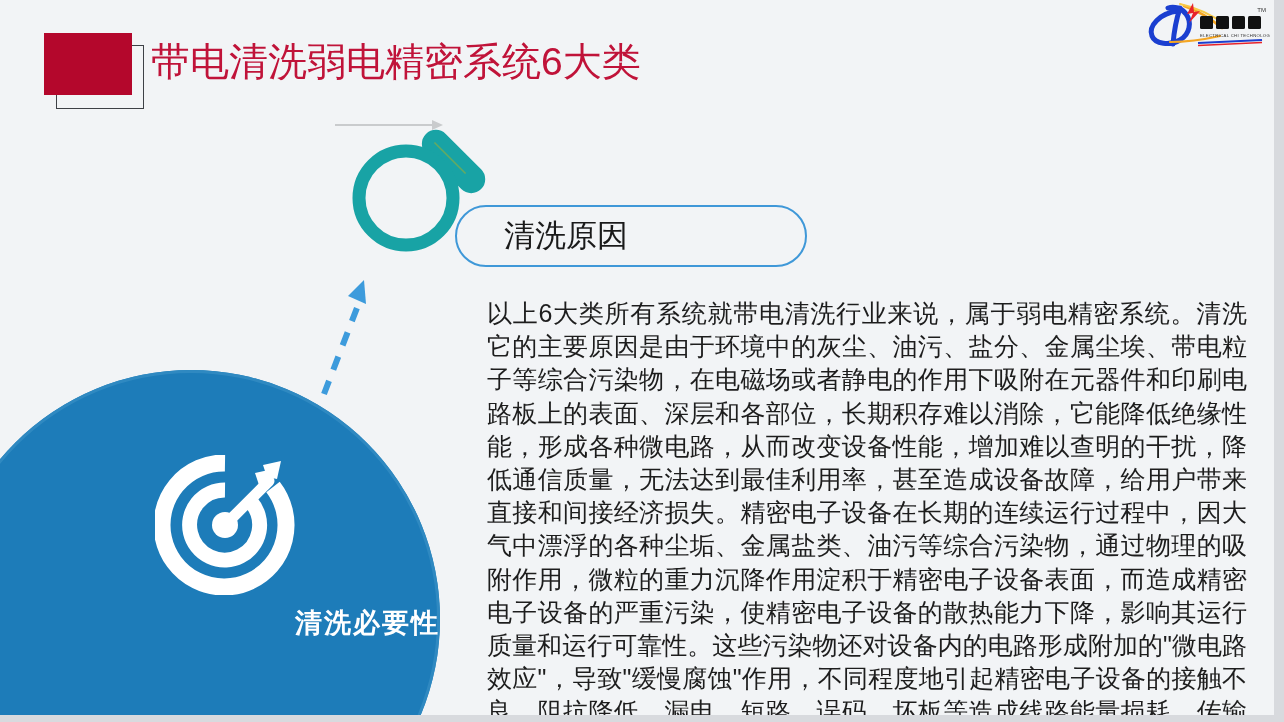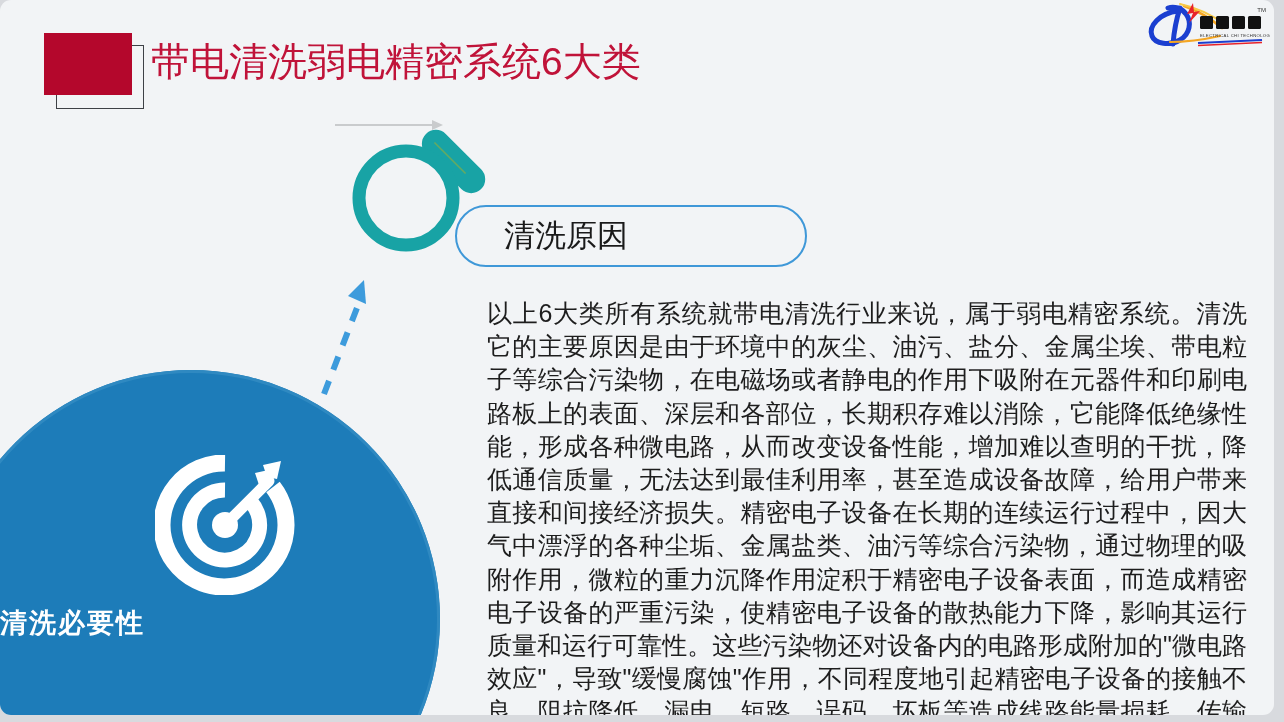--- a/index.html
+++ b/index.html
@@ -7,21 +7,20 @@
     width:1284px;height:722px;
     background:#d8dade;
     font-family:"Liberation Sans","DejaVu Sans",sans-serif;
     overflow:hidden;
   }
   #slide{
     position:absolute;left:0;top:0;
     width:1274px;height:715px;
     background:#f2f4f6;
     overflow:hidden;
-    border-radius:11px;
   }
 
   
   #header-block{position:absolute;left:0;top:0;width:1274px;height:120px;}
 
   #title-square-outline{
     position:absolute;left:56px;top:45px;
     width:86px;height:62px;
     border:1.5px solid #3e4146;
     background:#f2f4f6;
@@ -94,21 +93,21 @@
     background:#1d7cb9;
     box-shadow:inset 0 0 0 3px #2f89c1;
   }
   #target-icon{
     position:absolute;left:155px;top:455px;
     width:140px;height:140px;
   }
   #circle-label{
     position:absolute;left:0px;top:605px;
     width:440px;
-    text-align:left;
+    text-align:right;
     font-size:27px;
     font-weight:bold;
     color:#ffffff;
     letter-spacing:2px;
   }
 </style>
 </head>
 <body>
 
 <div id="slide">

